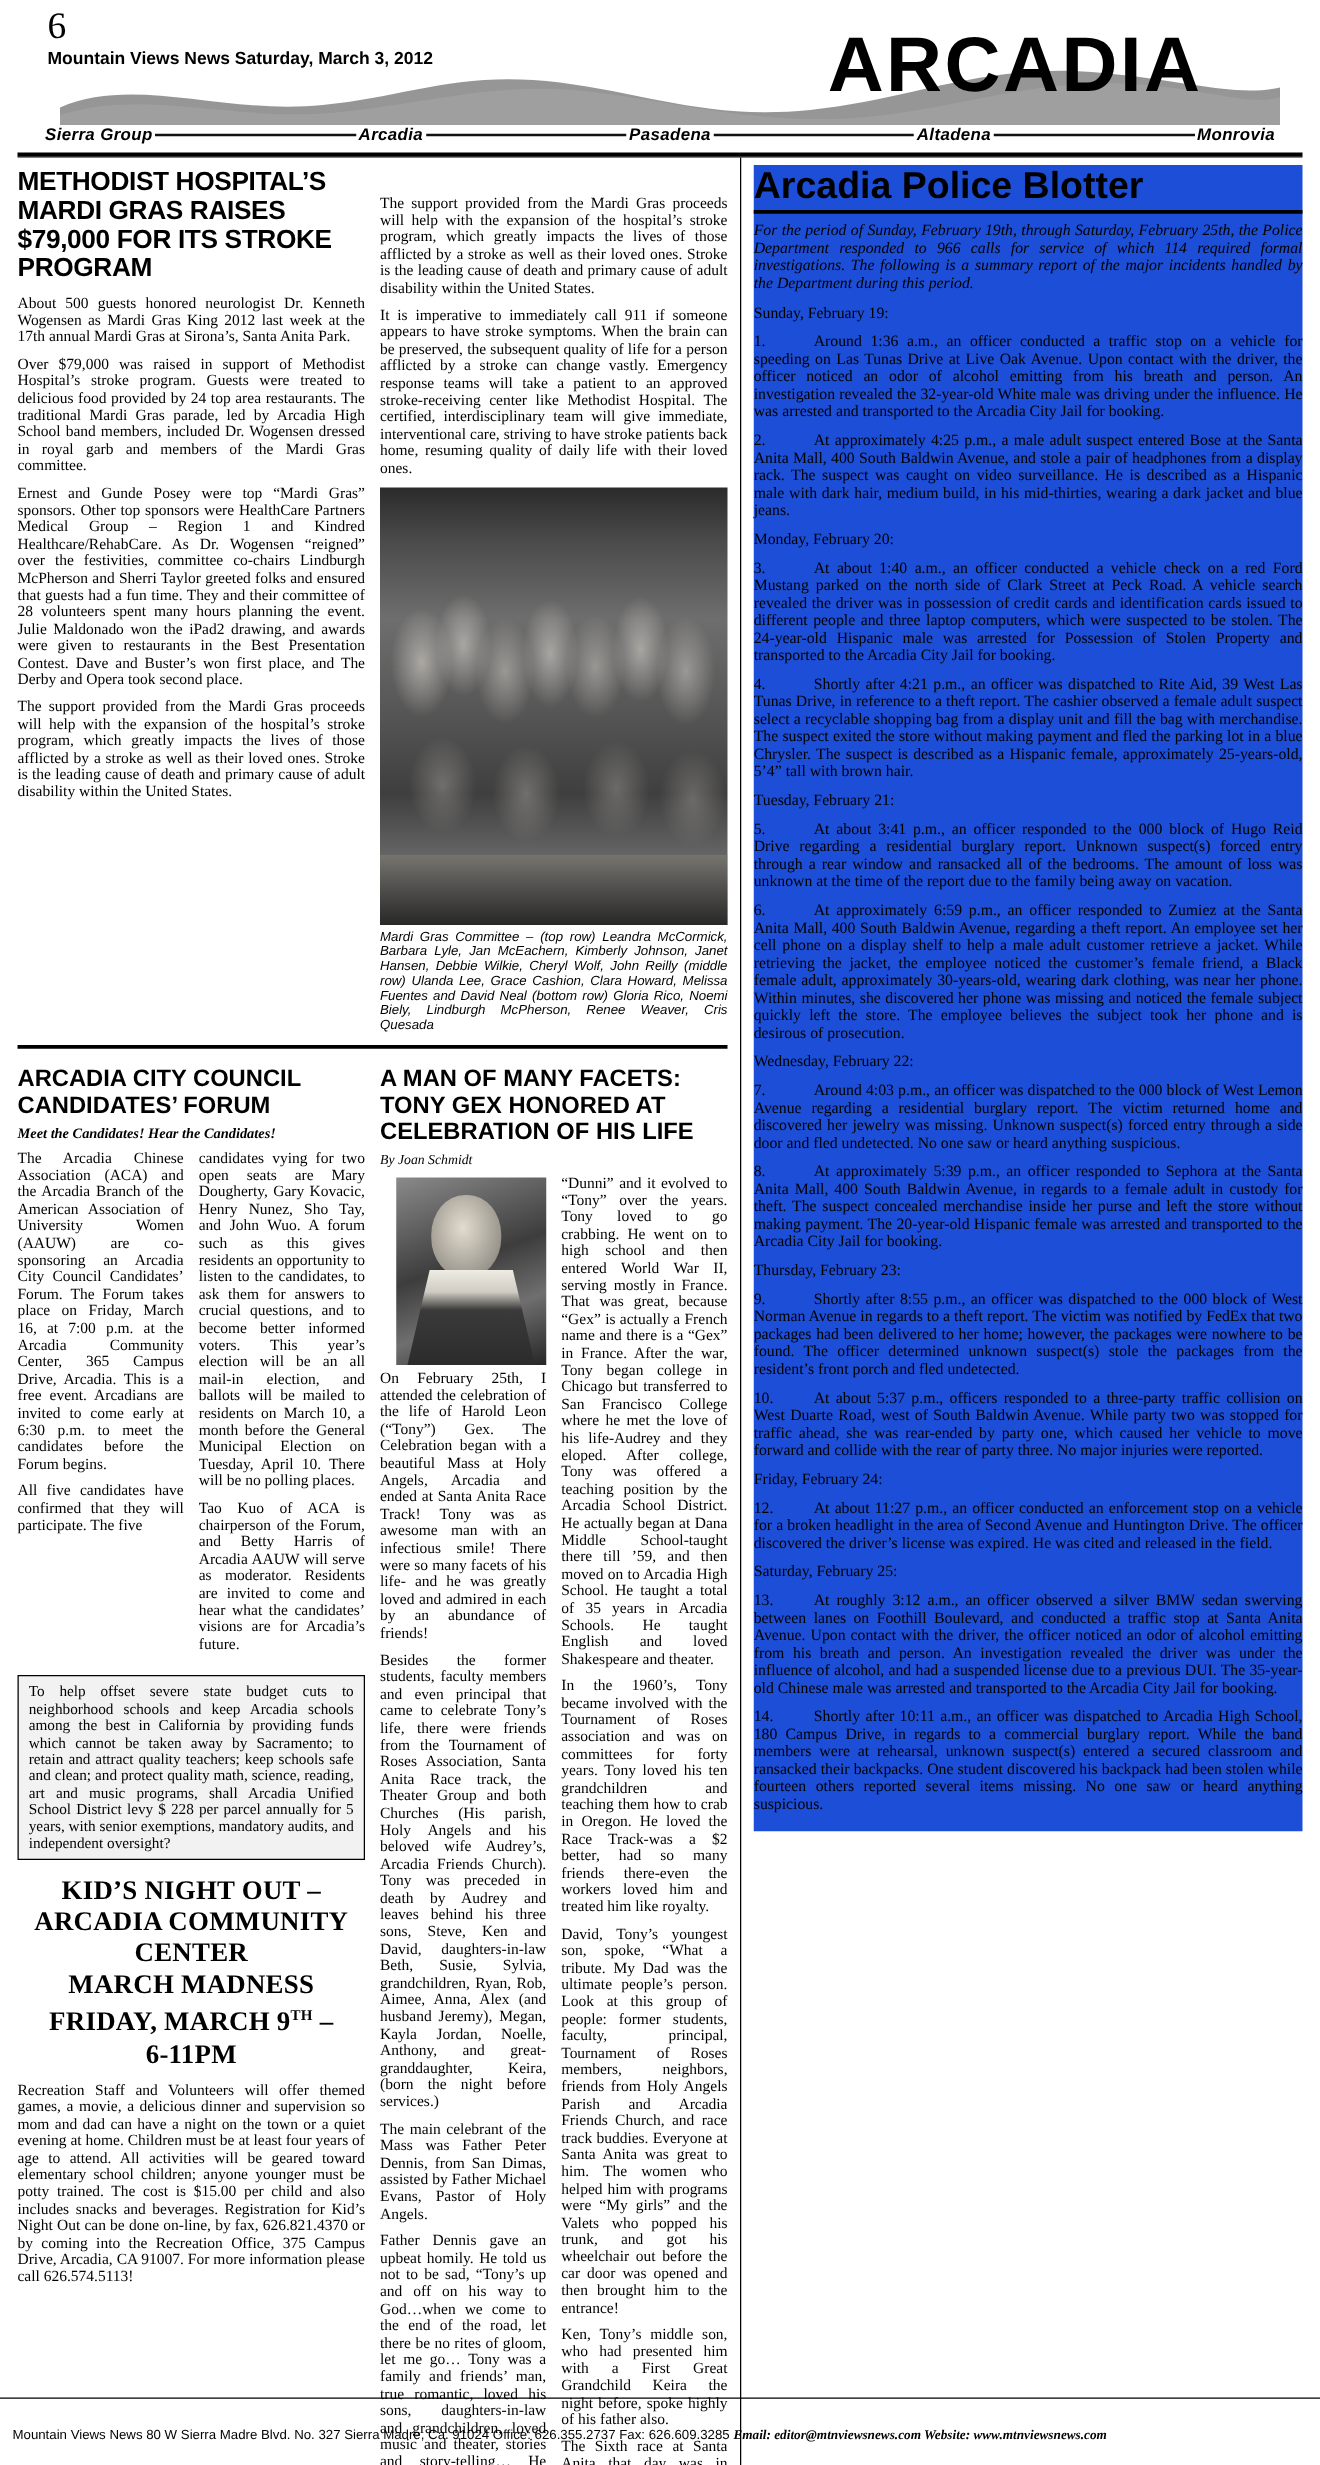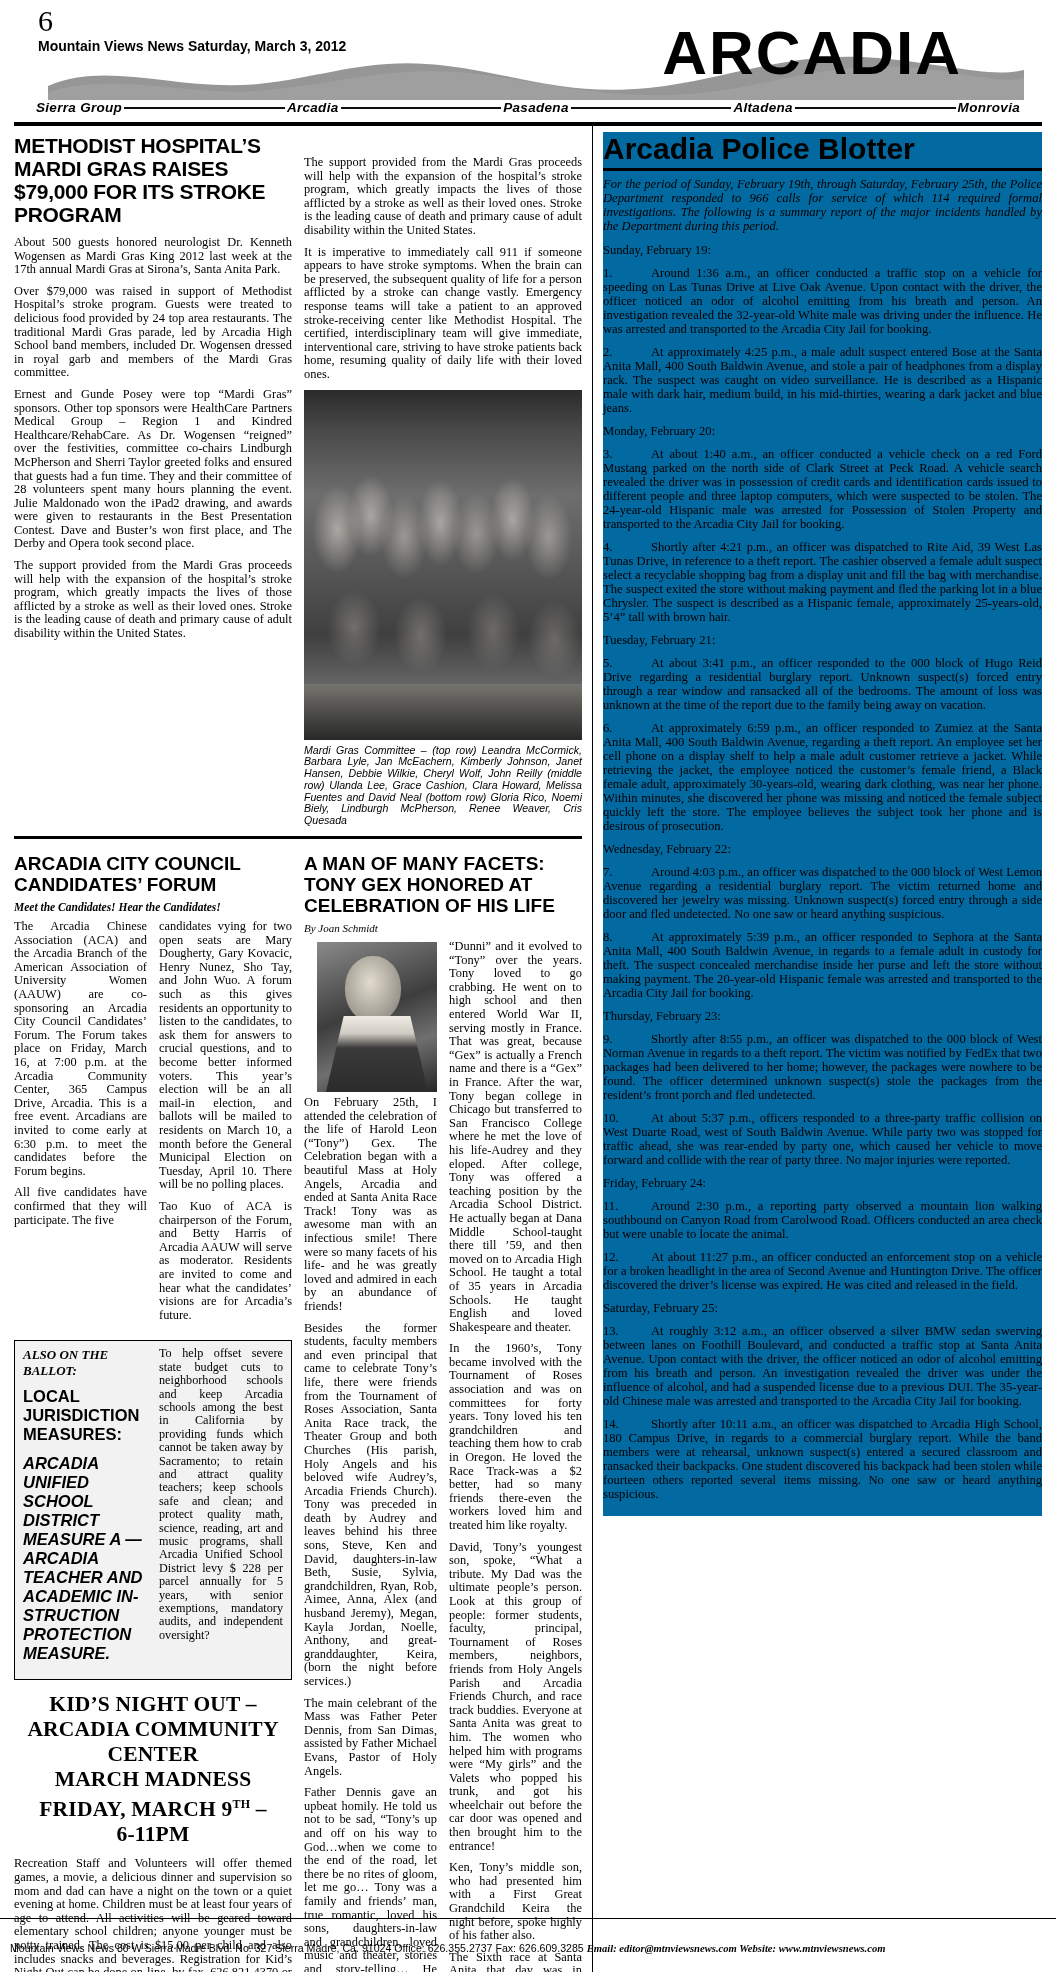--- a/index.html
+++ b/index.html
@@ -133,21 +133,21 @@
 
   
   .kid-hed {
     font-family:"Liberation Serif", serif;
     font-weight:bold; font-size:21.5px; line-height:25px;
     text-align:center; margin:12px 0 10px 0; letter-spacing:.2px;
   }
   .kid-hed sup { font-size:12px; }
 
   
-  .blotter-panel { background:#0369a1; padding:0 0 6px 0; }
+  .blotter-panel { background:#1d4ed8; padding:0 0 6px 0; }
   h2.blotter-hed {
     font-family:"Liberation Sans", sans-serif;
     font-size:30px; line-height:34px; font-weight:bold; margin:6px 0 2px 0;
   }
   .blotter-rule { border-top:3px solid #000; margin:0 0 6px 0; }
   p.blotter-intro {
     font-size:12.6px; line-height:14px; font-style:italic;
     text-align:justify; margin:0 0 10px 0;
   }
   .blotter-day { font-size:12.6px; line-height:14px; margin:0 0 9px 0; }
@@ -247,25 +247,20 @@
               <p class="body">The Arcadia Chinese Association (ACA) and the Arcadia Branch of the American Association of University Women (AAUW) are co-sponsoring an Arcadia City Council Candidates’ Forum. The Forum takes place on Friday, March 16, at 7:00 p.m. at the Arcadia Community Center, 365 Campus Drive, Arcadia. This is a free event. Arcadians are invited to come early at 6:30 p.m. to meet the candidates before the Forum begins.</p>
               <p class="body">All five candidates have confirmed that they will participate. The five</p>
             </div>
             <div>
               <p class="body">candidates vying for two open seats are Mary Dougherty, Gary Kovacic, Henry Nunez, Sho Tay, and John Wuo. A forum such as this gives residents an opportunity to listen to the candidates, to ask them for answers to crucial questions, and to become better informed voters. This year’s election will be an all mail-in election, and ballots will be mailed to residents on March 10, a month before the General Municipal Election on Tuesday, April 10. There will be no polling places.</p>
               <p class="body">Tao Kuo of ACA is chairperson of the Forum, and Betty Harris of Arcadia AAUW will serve as moderator. Residents are invited to come and hear what the candidates’ visions are for Arcadia’s future.</p>
             </div>
           </div>
 
           <div class="ballot-box">
-            <div class="bcol">
-              <div class="ballot-title">ALSO ON THE BALLOT:</div>
-              <div class="ballot-hed">LOCAL JURISDICTION MEASURES:</div>
-              <div class="ballot-hed ital">ARCADIA UNIFIED SCHOOL DISTRICT MEASURE A —ARCADIA TEACHER AND ACADEMIC IN-STRUCTION PROTECTION MEASURE.</div>
-            </div>
             <div class="bcol">
               <p class="ballot-body">To help offset severe state budget cuts to neighborhood schools and keep Arcadia schools among the best in California by providing funds which cannot be taken away by Sacramento; to retain and attract quality teachers; keep schools safe and clean; and protect quality math, science, reading, art and music programs, shall Arcadia Unified School District levy $ 228 per parcel annually for 5 years, with senior exemptions, mandatory audits, and independent oversight?</p>
             </div>
           </div>
 
           <div>
             <div class="kid-hed">
               <div>KID’S NIGHT OUT –</div>
               <div>ARCADIA COMMUNITY</div>
               <div>CENTER</div>
@@ -319,21 +314,20 @@
             <p class="blotter-day">Tuesday, February 21:</p>
             <p class="blotter-item"><span class="num">5.</span><span>At about 3:41 p.m., an officer responded to the 000 block of Hugo Reid Drive regarding a residential burglary report. Unknown suspect(s) forced entry through a rear window and ransacked all of the bedrooms. The amount of loss was unknown at the time of the report due to the family being away on vacation.</span></p>
             <p class="blotter-item"><span class="num">6.</span><span>At approximately 6:59 p.m., an officer responded to Zumiez at the Santa Anita Mall, 400 South Baldwin Avenue, regarding a theft report. An employee set her cell phone on a display shelf to help a male adult customer retrieve a jacket. While retrieving the jacket, the employee noticed the customer’s female friend, a Black female adult, approximately 30-years-old, wearing dark clothing, was near her phone. Within minutes, she discovered her phone was missing and noticed the female subject quickly left the store. The employee believes the subject took her phone and is desirous of prosecution.</span></p>
             <p class="blotter-day">Wednesday, February 22:</p>
             <p class="blotter-item"><span class="num">7.</span><span>Around 4:03 p.m., an officer was dispatched to the 000 block of West Lemon Avenue regarding a residential burglary report. The victim returned home and discovered her jewelry was missing. Unknown suspect(s) forced entry through a side door and fled undetected. No one saw or heard anything suspicious.</span></p>
             <p class="blotter-item"><span class="num">8.</span><span>At approximately 5:39 p.m., an officer responded to Sephora at the Santa Anita Mall, 400 South Baldwin Avenue, in regards to a female adult in custody for theft. The suspect concealed merchandise inside her purse and left the store without making payment. The 20-year-old Hispanic female was arrested and transported to the Arcadia City Jail for booking.</span></p>
             <p class="blotter-day">Thursday, February 23:</p>
             <p class="blotter-item"><span class="num">9.</span><span>Shortly after 8:55 p.m., an officer was dispatched to the 000 block of West Norman Avenue in regards to a theft report. The victim was notified by FedEx that two packages had been delivered to her home; however, the packages were nowhere to be found. The officer determined unknown suspect(s) stole the packages from the resident’s front porch and fled undetected.</span></p>
             <p class="blotter-item"><span class="num">10.</span><span>At about 5:37 p.m., officers responded to a three-party traffic collision on West Duarte Road, west of South Baldwin Avenue. While party two was stopped for traffic ahead, she was rear-ended by party one, which caused her vehicle to move forward and collide with the rear of party three. No major injuries were reported.</span></p>
             <p class="blotter-day">Friday, February 24:</p>
-            <p class="blotter-item"><span class="num">11.</span><span>Around 2:30 p.m., a reporting party observed a mountain lion walking southbound on Canyon Road from Carolwood Road. Officers conducted an area check but were unable to locate the animal.</span></p>
             <p class="blotter-item"><span class="num">12.</span><span>At about 11:27 p.m., an officer conducted an enforcement stop on a vehicle for a broken headlight in the area of Second Avenue and Huntington Drive. The officer discovered the driver’s license was expired. He was cited and released in the field.</span></p>
             <p class="blotter-day">Saturday, February 25:</p>
             <p class="blotter-item"><span class="num">13.</span><span>At roughly 3:12 a.m., an officer observed a silver BMW sedan swerving between lanes on Foothill Boulevard, and conducted a traffic stop at Santa Anita Avenue. Upon contact with the driver, the officer noticed an odor of alcohol emitting from his breath and person. An investigation revealed the driver was under the influence of alcohol, and had a suspended license due to a previous DUI. The 35-year-old Chinese male was arrested and transported to the Arcadia City Jail for booking.</span></p>
             <p class="blotter-item"><span class="num">14.</span><span>Shortly after 10:11 a.m., an officer was dispatched to Arcadia High School, 180 Campus Drive, in regards to a commercial burglary report. While the band members were at rehearsal, unknown suspect(s) entered a secured classroom and ransacked their backpacks.  One student discovered his backpack had been stolen while fourteen others reported several items missing. No one saw or heard anything suspicious.</span></p>
           </div>
       </div>
     </div>
   </div>
 
   <div class="footer">

